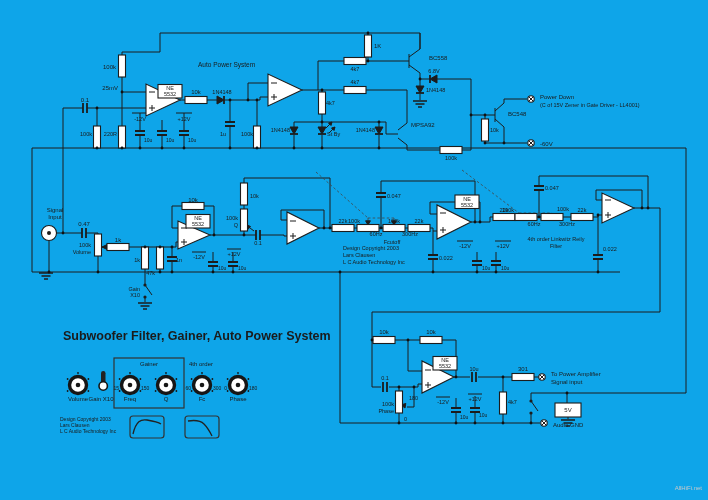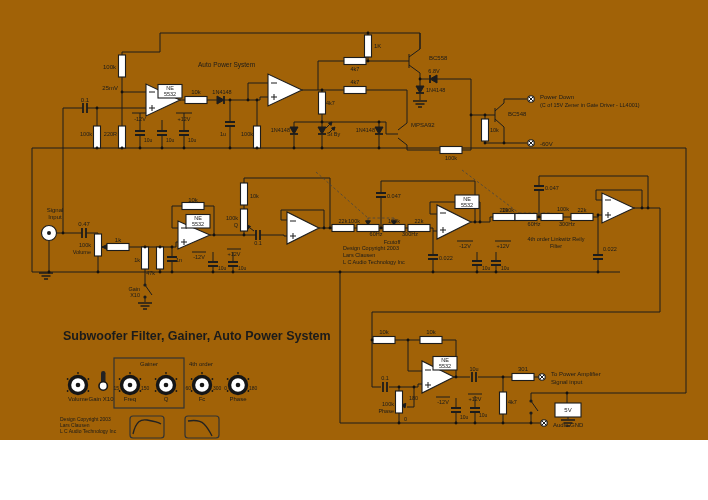--- a/index.html
+++ b/index.html
@@ -1,16 +1,16 @@
 <!DOCTYPE html>
 <html><head>
 <meta charset="utf-8">
 <style>
   html,body{margin:0;padding:0;background:#ffffff;}
-  .page{position:relative;width:708px;height:440px;background:#a16207;overflow:hidden;
+  .page{position:relative;width:708px;height:500px;background:#0ea5e9;overflow:hidden;
         font-family:"Liberation Sans", sans-serif;}
   svg{position:absolute;left:0;top:0;}
   .w{fill:none;stroke:#1c1c1c;stroke-width:1;}
   .w2{fill:none;stroke:#1c1c1c;stroke-width:1.6;}
   .dash{fill:none;stroke:#444;stroke-width:0.8;stroke-dasharray:2.5,2.2;}
   .comp{fill:#ffffff;stroke:#1c1c1c;stroke-width:1.1;}
   .plate{fill:none;stroke:#1c1c1c;stroke-width:1.8;}
   .dio{fill:#1c1c1c;stroke:#1c1c1c;stroke-width:1;}
   .dots{fill:none;stroke:#111;stroke-width:2.8;stroke-linecap:round;}
   .mark{fill:none;stroke:#1c1c1c;stroke-width:1;}

